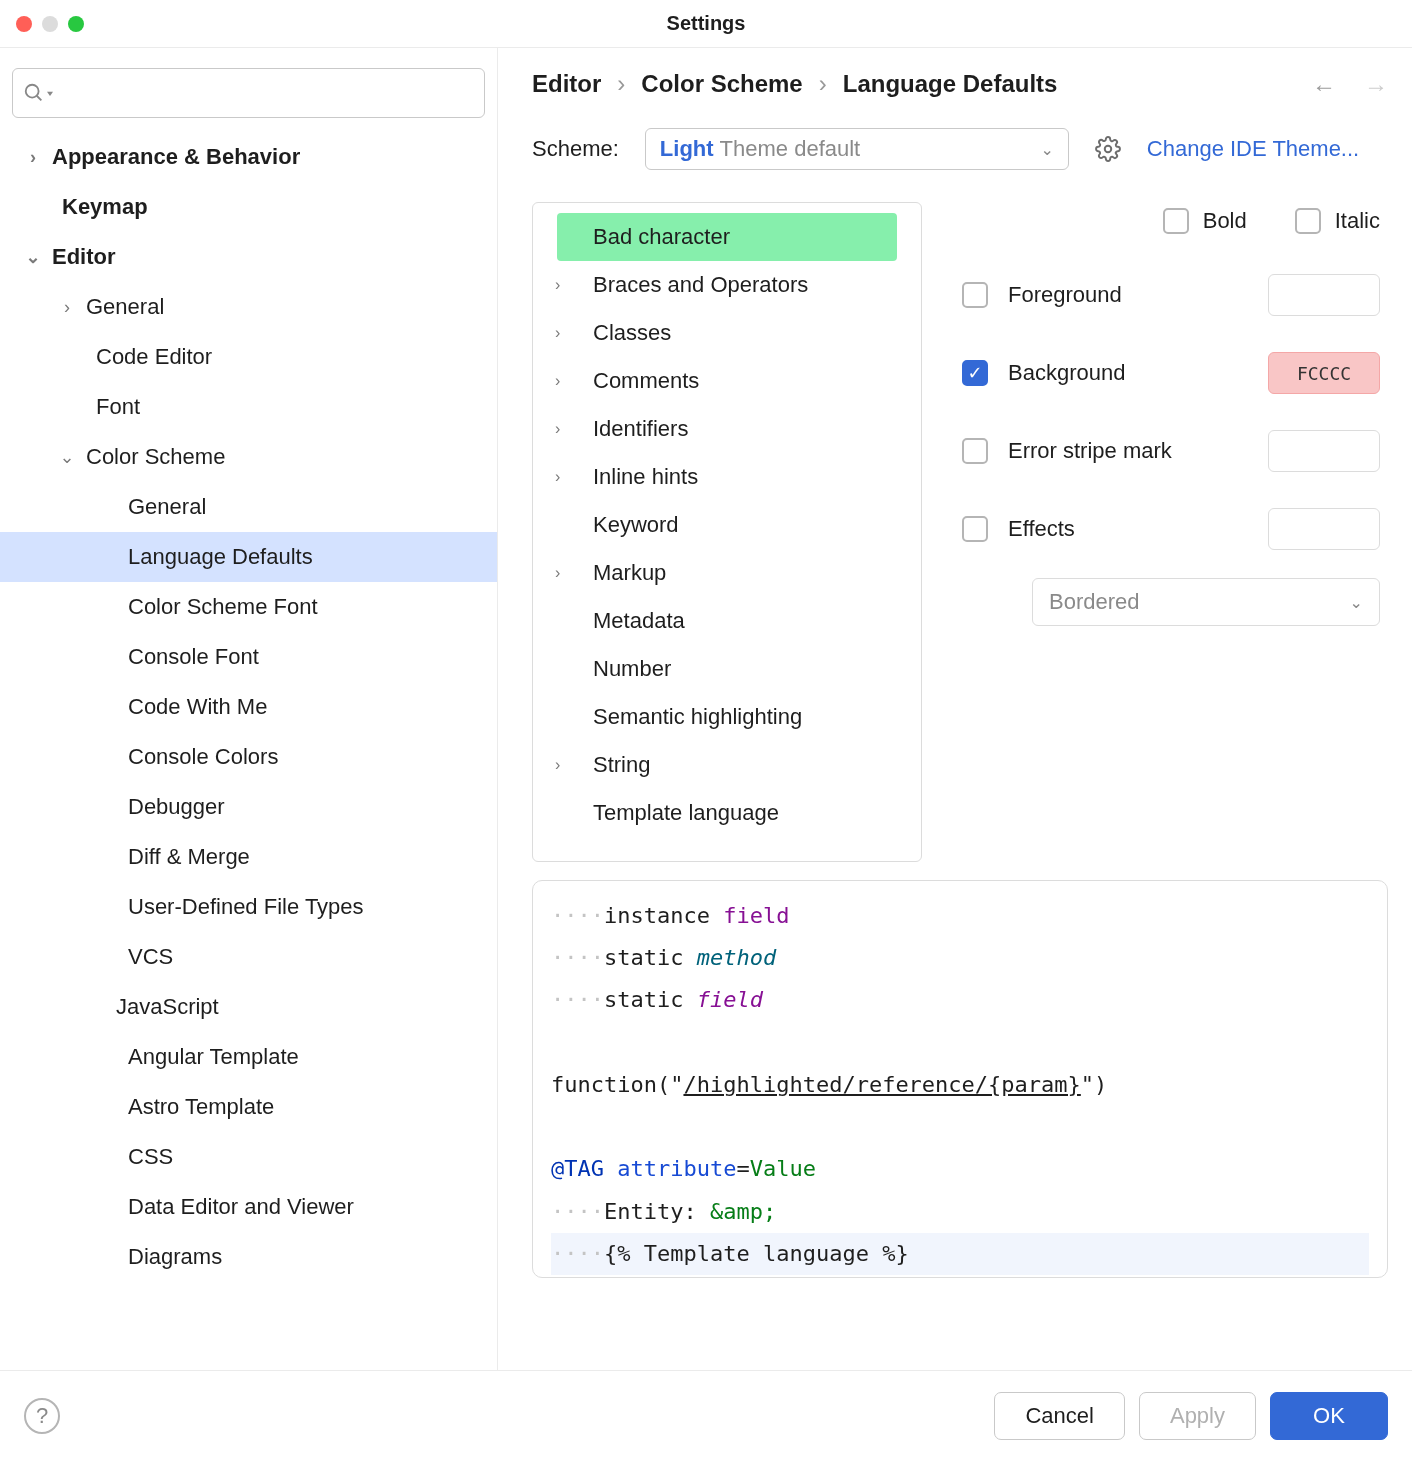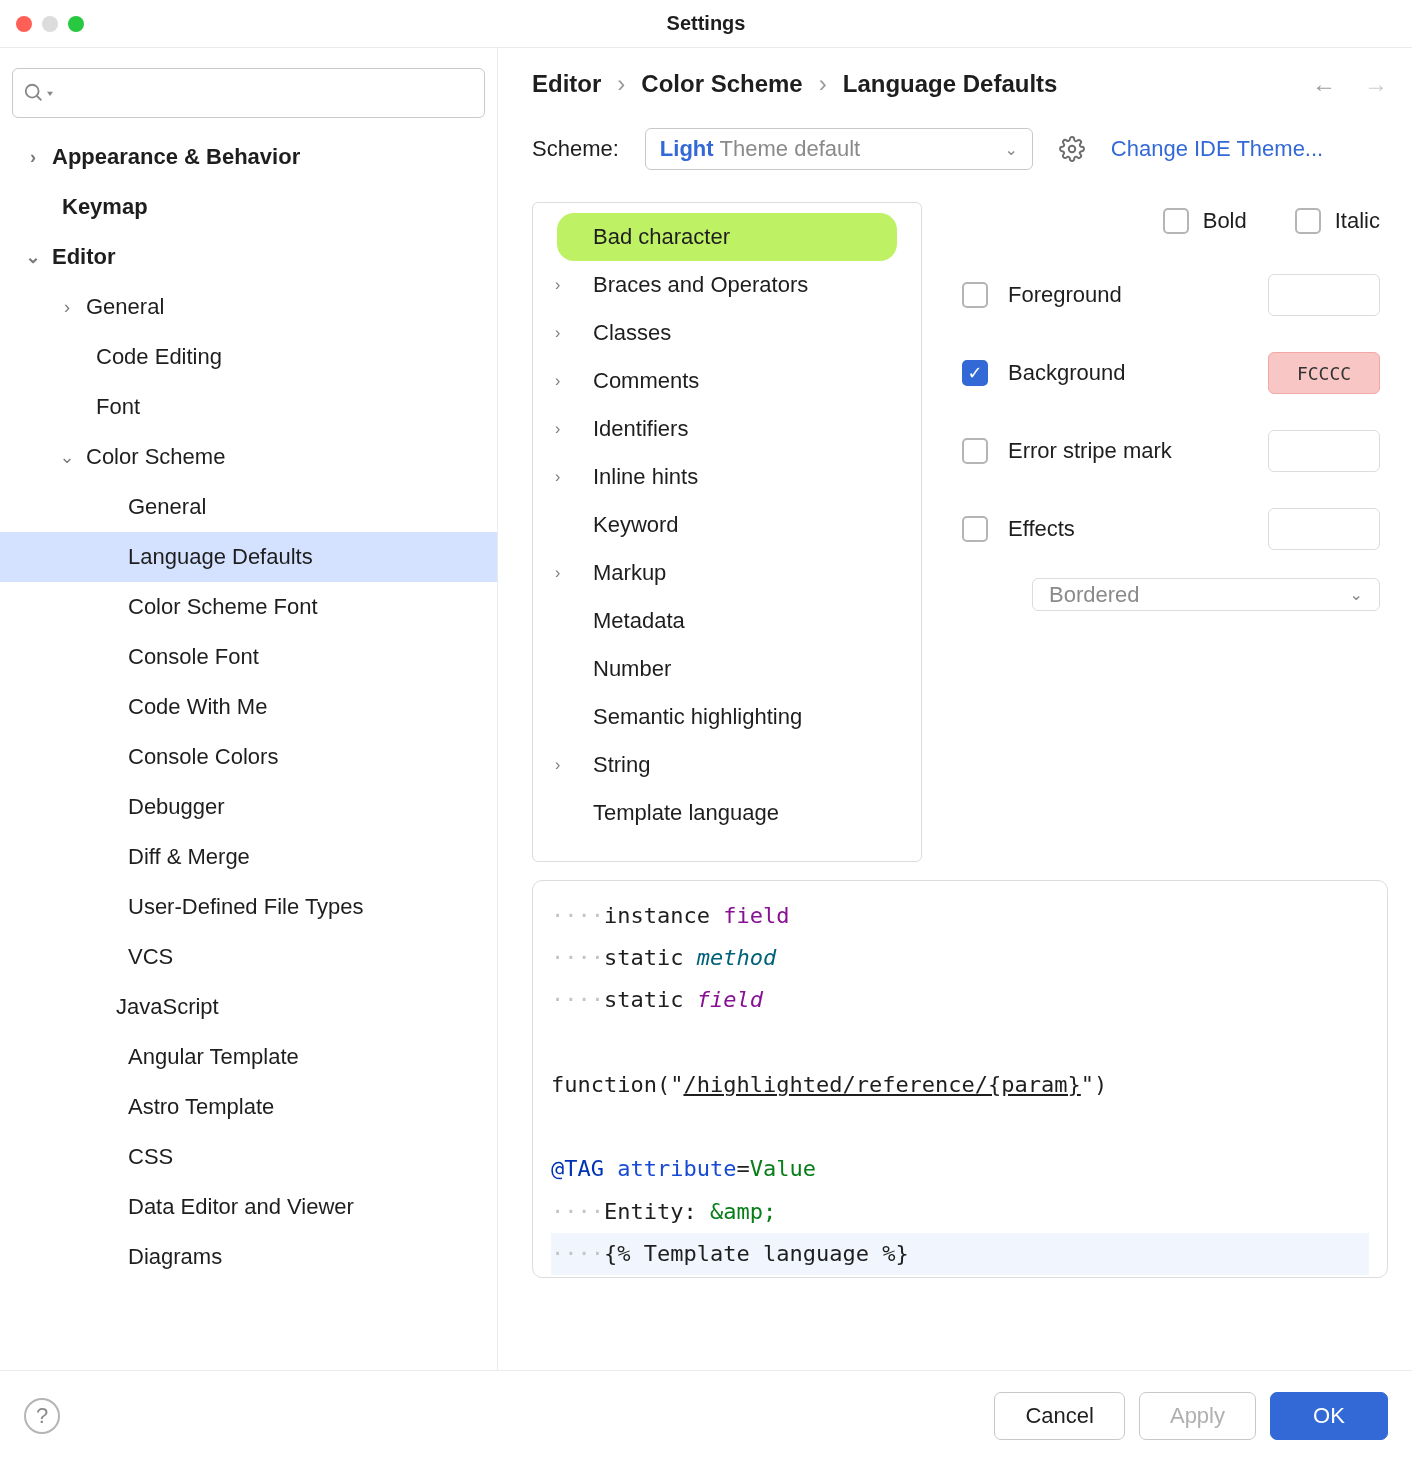--- a/index.html
+++ b/index.html
@@ -107,21 +107,21 @@
 
   .scheme-row {
     display: flex;
     align-items: center;
     gap: 26px;
     margin-bottom: 32px;
   }
   .scheme-label { font-size: 22px; }
   .select {
     flex: 0 0 auto;
-    width: 388px;
+    width: 424px;
     height: 42px;
     border: 1px solid #c9c9c9;
     border-radius: 6px;
     display: flex;
     align-items: center;
     padding: 0 14px;
     font-size: 22px;
     position: relative;
   }
   .select .val-bold { color: #3369d6; font-weight: 600; }
@@ -153,23 +153,23 @@
   }
   .et-row .arrow {
     width: 38px;
     color: #7a7a7a;
     font-size: 16px;
     display: flex;
     align-items: center;
   }
   .et-row .noarrow { width: 38px; }
   .et-row.selected {
-    background: #bef264;
+    background: #86efac;
     margin: 0 24px;
-    border-radius: 17px;
+    border-radius: 4px;
     padding-left: 0;
   }
   .et-row.selected .noarrow { width: 36px; }
 
   .attributes {
     flex: 1;
     padding-top: 6px;
     display: flex;
     flex-direction: column;
     gap: 36px;
@@ -186,21 +186,21 @@
   .swatch {
     width: 112px; height: 42px; border: 1px solid #dcdcdc; border-radius: 6px;
     display: flex; align-items: center; justify-content: center; font-size: 18px;
     font-family: ui-monospace, Menlo, monospace;
   }
   .swatch.filled { background: #f9c6c6; border-color: #f4a7a7; color: #333; }
 
   .effects-select {
     align-self: flex-end;
     width: 348px;
-    height: 33px;
+    height: 48px;
     border: 1px solid #dcdcdc;
     border-radius: 6px;
     display: flex;
     align-items: center;
     padding: 0 16px;
     color: #8a8a8a;
     font-size: 22px;
     position: relative;
     margin-right: 8px;
     margin-top: -8px;
@@ -286,21 +286,21 @@
         <div class="tree-row bold" style="padding-left: 14px;">
           <span class="arrow">⌄</span>
           <span>Editor</span>
         </div>
         <div class="tree-row" style="padding-left: 48px;">
           <span class="arrow">›</span>
           <span>General</span>
         </div>
         <div class="tree-row" style="padding-left: 48px;">
           <span class="spacer" style="width: 48px;"></span>
-          <span>Code Editing</span>
+          <span>Code Editor</span>
         </div>
         <div class="tree-row" style="padding-left: 48px;">
           <span class="spacer" style="width: 48px;"></span>
           <span>Font</span>
         </div>
         <div class="tree-row" style="padding-left: 48px;">
           <span class="arrow">⌄</span>
           <span>Color Scheme</span>
         </div>
         <div class="tree-row" style="padding-left: 128px;">

